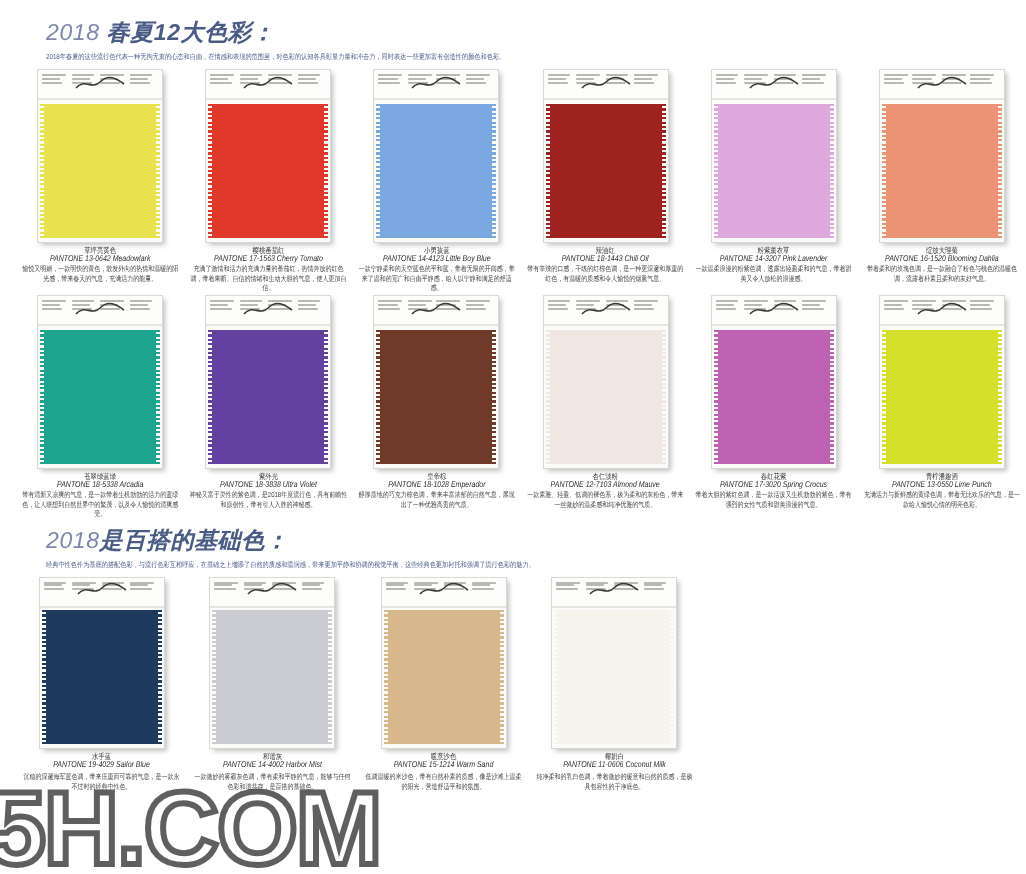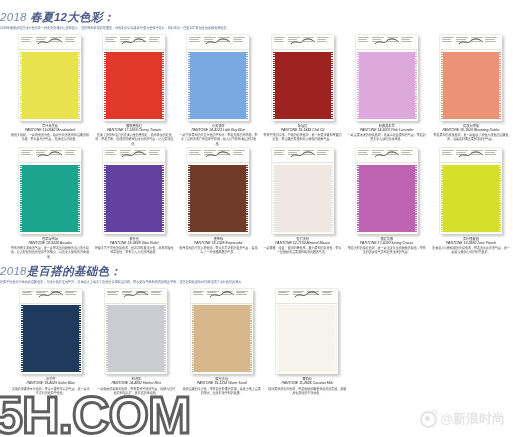--- a/index.html
+++ b/index.html
@@ -5,21 +5,21 @@
   html,body{margin:0;padding:0;}
   body{
     width:513px;height:437px;
     background:#ffffff;
     font-family:"Liberation Sans","DejaVu Sans",sans-serif;
     position:relative;overflow:hidden;
   }
   .page{position:relative;width:513px;height:437px;}
 
   
-  .section-head{padding-left:0;}
+  .section-head{padding-left:23px;}
   .sec-title{
     font-size:11.5px;font-weight:700;color:#4a5b86;
     letter-spacing:.3px;line-height:14px;white-space:nowrap;
     font-style:italic;
   }
   .sec-title .num{font-style:italic;color:#7b88ab;font-weight:400;}
   .sec-desc{
     font-size:3.1px;color:#4a5b86;line-height:5px;
     width:470px;white-space:nowrap;overflow:hidden;
     transform:scaleY(1.15);transform-origin:left top;
@@ -793,18 +793,14 @@
         </div>
         <div class="cap">
           <div class="cn">椰奶白</div>
           <div class="pt">PANTONE 11-0606 Coconut Milk</div>
           <div class="body">纯净柔和的乳白色调，带着微妙的暖意和自然的质感，是极具包容性的干净底色。</div>
         </div>
       </div>
     </div>
 
   <div class="wm-5h">5H.COM</div>
-  <div class="wm-weibo">
-    <span class="eye"></span>
-    <span>@新浪时尚</span>
-  </div>
 
 </div>
 
 </body></html>

